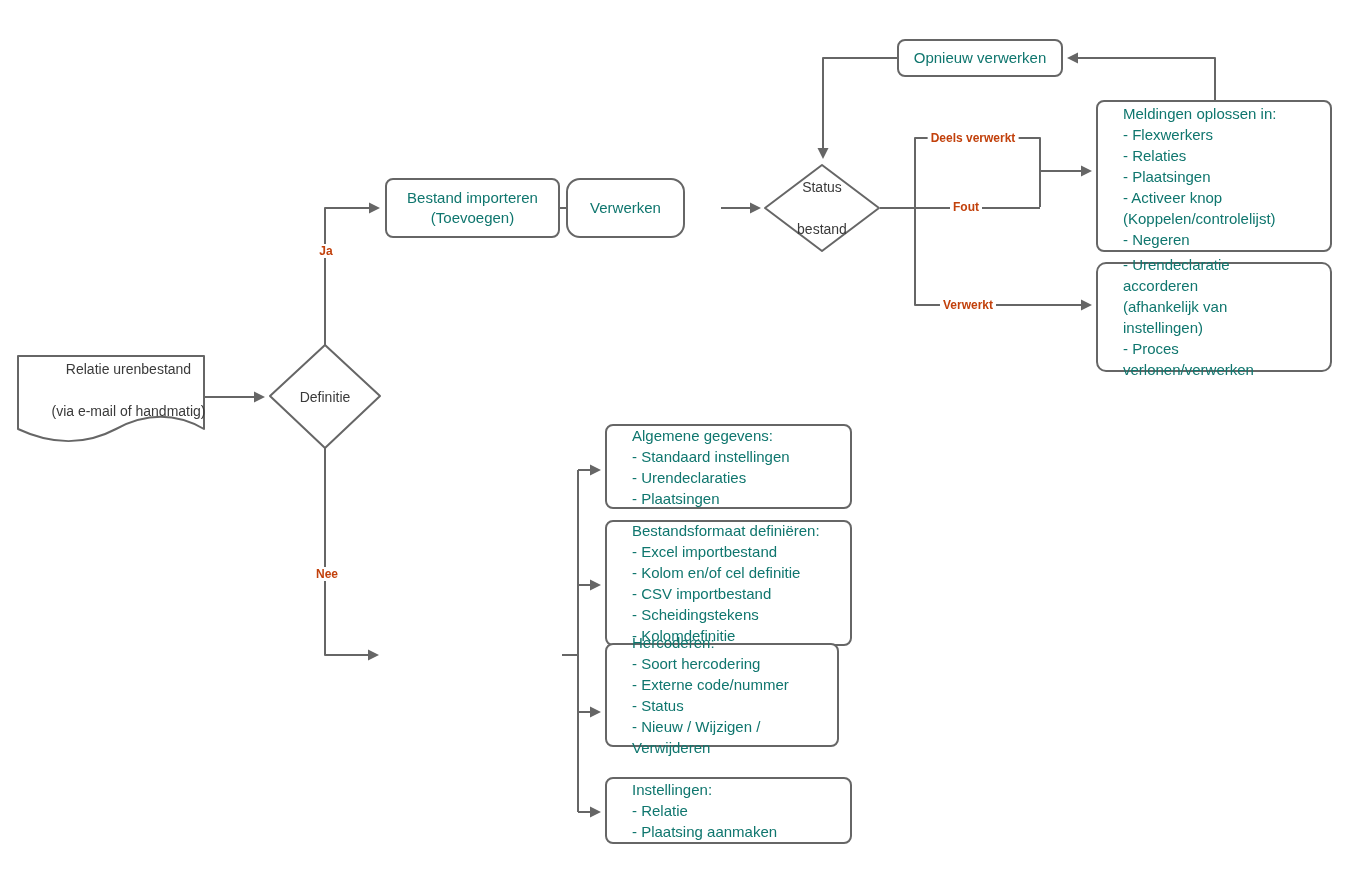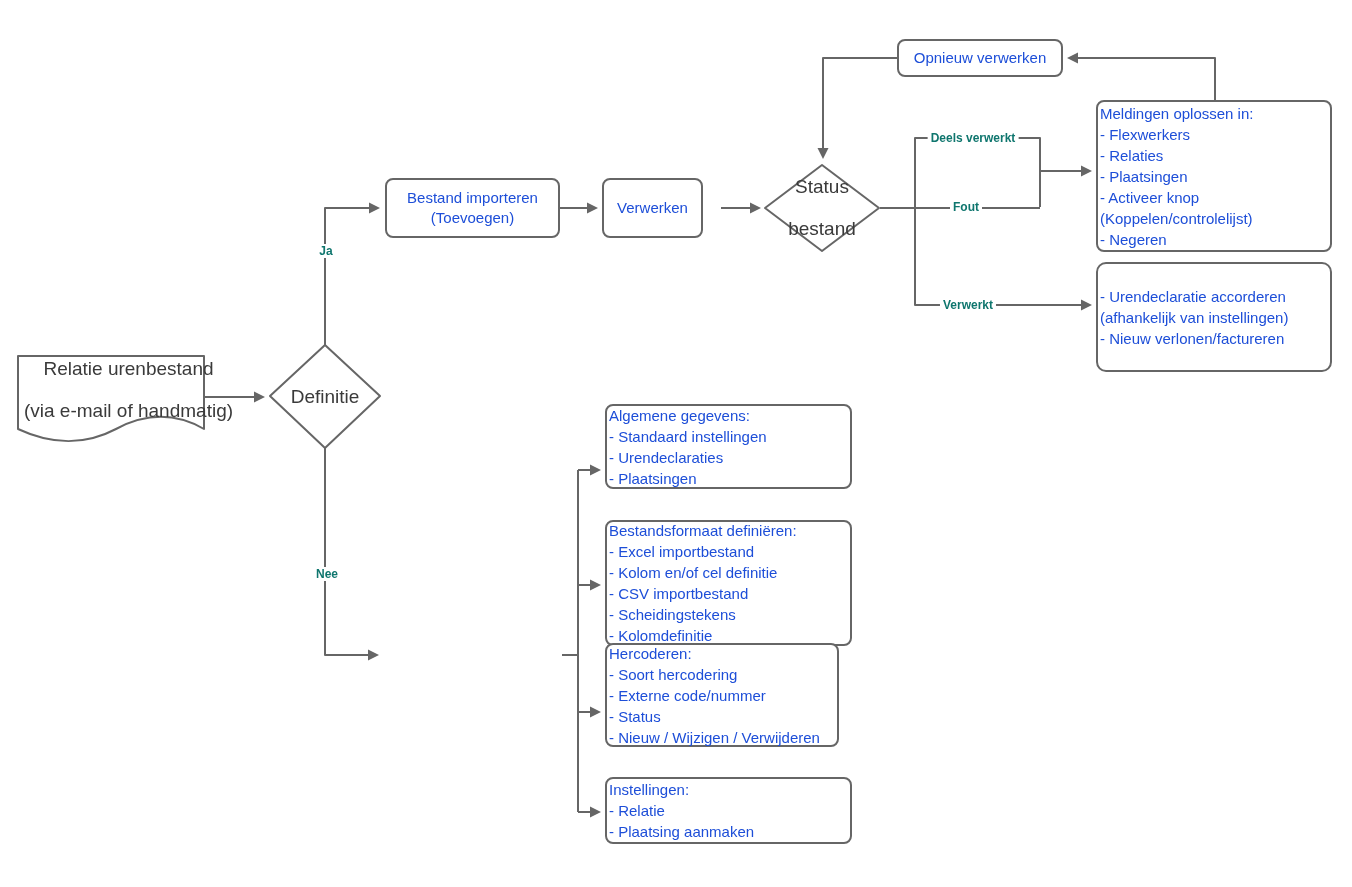--- a/index.html
+++ b/index.html
@@ -1,27 +1,27 @@
 <!DOCTYPE html>
 <html><head>
 <meta charset="utf-8">
 <style>
   html,body{margin:0;padding:0;background:#ffffff;}
   #canvas{position:relative;width:1352px;height:887px;background:#ffffff;overflow:hidden;
           font-family:"Liberation Sans",sans-serif;color:#3a3a3a;}
   #wires{position:absolute;left:0;top:0;width:1352px;height:887px;}
   .node{position:absolute;box-sizing:border-box;border:2px solid #666666;border-radius:8px;
-        background:#ffffff;color:#1d4ed8;font-size:15px;line-height:20px;}
+        background:#ffffff;color:#0f766e;font-size:15px;line-height:20px;}
   .center{display:flex;flex-direction:column;align-items:center;justify-content:center;text-align:center;}
   .list{display:flex;flex-direction:column;justify-content:center;text-align:left;
-        padding:4px 2px;line-height:21px;}
+        padding:4px 25px;line-height:21px;}
   .shape-label{position:absolute;display:flex;flex-direction:column;align-items:center;
-        justify-content:center;text-align:center;font-size:19px;line-height:20px;gap:22px;}
+        justify-content:center;text-align:center;font-size:14px;line-height:20px;gap:22px;}
   .edge-label{position:absolute;transform:translate(-50%,-50%);background:#ffffff;padding:0 3px;
-        font-size:12px;font-weight:bold;white-space:nowrap;color:#0f766e;}
+        font-size:12px;font-weight:bold;white-space:nowrap;color:#c2410c;}
 </style>
 </head>
 <body>
 
 <div id="canvas">
 
   <svg id="wires" viewBox="0 0 1352 887" xmlns="http://www.w3.org/2000/svg">
     <defs>
       <marker id="arrow" markerWidth="13" markerHeight="13" refX="10" refY="6.5" orient="auto" markerUnits="userSpaceOnUse">
         <path d="M1,1 L12,6.5 L1,12 Z" fill="#666666"></path>
@@ -64,42 +64,42 @@
   <div class="shape-label" style="left:765px;top:165px;width:114px;height:86px;">
       <div class="ln">Status</div>
       <div class="ln">bestand</div>
     </div>
 
   <div class="node center" style="left:385px;top:178px;width:175px;height:60px;text-align:center;">
       <div class="ln">Bestand importeren</div>
       <div class="ln">(Toevoegen)</div>
     </div>
 
-  <div class="node center" style="left:602px;top:178px;width:101px;height:60px;">Verwerken</div>
+  <div class="node center" style="left:566px;top:178px;width:119px;height:60px;border-radius:14px;">Verwerken</div>
 
   <div class="node center" style="left:897px;top:39px;width:166px;height:38px;">Opnieuw verwerken</div>
 
   <div class="node list" style="left:1096px;top:100px;width:236px;height:152px;">
       <div class="ln">Meldingen oplossen in:</div>
       <div class="ln">- Flexwerkers</div>
       <div class="ln">- Relaties</div>
       <div class="ln">- Plaatsingen</div>
       <div class="ln">- Activeer knop</div>
       <div class="ln">(Koppelen/controlelijst)</div>
       <div class="ln">- Negeren</div>
     </div>
 
   <div class="node list" style="left:1096px;top:262px;width:236px;height:110px;border-radius:10px;">
       <div class="ln">- Urendeclaratie accorderen</div>
       <div class="ln">(afhankelijk van instellingen)</div>
-      <div class="ln">- Nieuw verlonen/factureren</div>
+      <div class="ln">- Proces verlonen/verwerken</div>
     </div>
 
 
-  <div class="node list" style="left:605px;top:404px;width:247px;height:85px;">
+  <div class="node list" style="left:605px;top:424px;width:247px;height:85px;">
       <div class="ln">Algemene gegevens:</div>
       <div class="ln">- Standaard instellingen</div>
       <div class="ln">- Urendeclaraties</div>
       <div class="ln">- Plaatsingen</div>
     </div>
 
   <div class="node list" style="left:605px;top:520px;width:247px;height:126px;">
       <div class="ln">Bestandsformaat definiëren:</div>
       <div class="ln">- Excel importbestand</div>
       <div class="ln">- Kolom en/of cel definitie</div>

